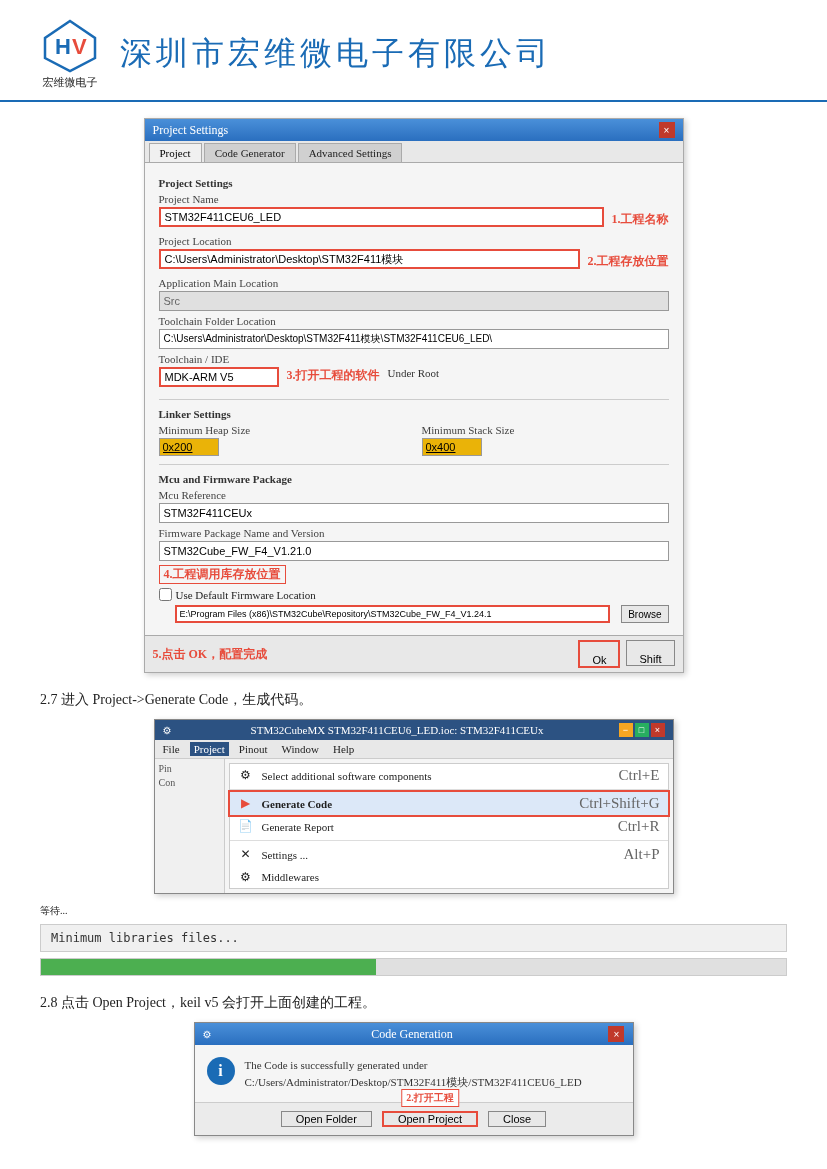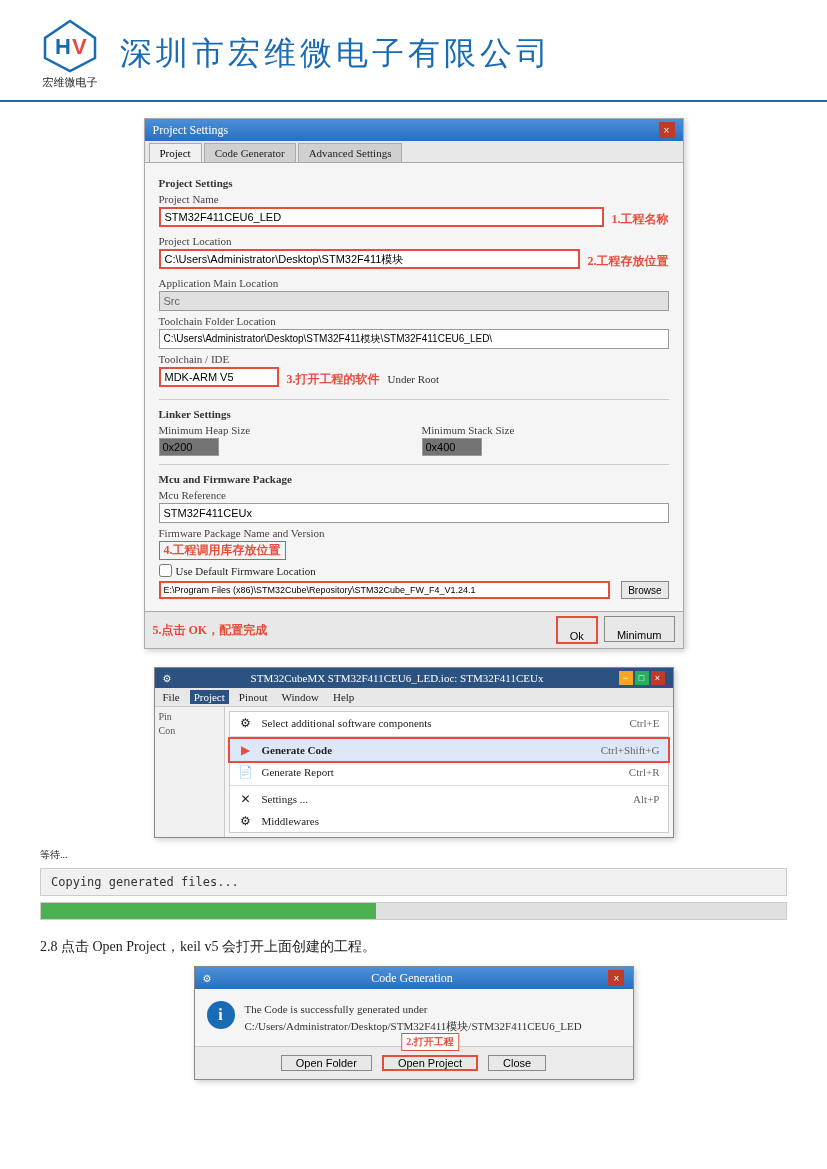--- a/index.html
+++ b/index.html
@@ -130,33 +130,35 @@
       display: flex;
       gap: 16px;
     }
     .linker-field {
       flex: 1;
     }
     .linker-value-input {
       width: 60px;
       height: 18px;
       border: 1px solid #999;
-      background: #737373;
+      background: #eab308;
       font-size: 11px;
       padding: 0 3px;
+      text-decoration: underline;
     }
     .separator {
       border: none;
       border-top: 1px solid #ccc;
       margin: 8px 0;
     }
     .browse-row {
       display: flex;
       align-items: center;
       gap: 11px;
+      margin-left: 16px;
     }
     .browse-input {
       flex: 1;
       height: 18px;
       border: 2px solid #e74c3c;
       background: #fff;
       font-size: 10px;
       padding: 0 3px;
     }
     .browse-btn {
@@ -260,21 +262,21 @@
       cursor: pointer;
       gap: 8px;
     }
     .dropdown-item.highlighted {
       background: #dce8f8;
       outline: 2px solid #e74c3c;
     }
     .dropdown-item .shortcut {
       margin-left: auto;
       color: #666;
-      font-size: 11px;
+      font-size: 15px;
     }
     .dropdown-icon {
       width: 16px;
       height: 16px;
       display: inline-flex;
       align-items: center;
       justify-content: center;
       font-size: 12px;
     }
     .dropdown-divider {
@@ -459,21 +461,21 @@
         
         <div class="field-label">Application Main Location</div>
         <input class="field-input field-input-disabled" type="text" value="Src" style="margin-bottom: 4px;">
 
         
         <div class="field-label">Toolchain Folder Location</div>
         <input class="field-input" type="text" value="C:\Users\Administrator\Desktop\STM32F411模块\STM32F411CEU6_LED\" style="font-size: 10px; margin-bottom: 4px;">
 
         
         <div class="field-label">Toolchain / IDE</div>
-        <div style="display:flex;align-items:center;gap:8px;margin-bottom:4px;">
+        <div style="display:flex;align-items:flex-start;gap:8px;margin-bottom:4px;">
           <input class="field-input field-input-red" style="width: 120px;" type="text" value="MDK-ARM V5">
           <span class="inline-ann">3.打开工程的软件</span>
           <span style="font-size:11px;color:#333;">Under Root</span>
         </div>
 
         <hr class="separator">
 
         
         <div class="section-label">Linker Settings</div>
         <div class="linker-row">
@@ -488,20 +490,21 @@
         </div>
 
         <hr class="separator">
 
         
         <div class="section-label">Mcu and Firmware Package</div>
         <div class="field-label">Mcu Reference</div>
         <input class="field-input" type="text" value="STM32F411CEUx" style="margin-bottom: 4px;">
 
         <div class="field-label">Firmware Package Name and Version</div>
+        <input class="field-input" type="text" value="STM32Cube_FW_F4_V1.21.0" style="margin-bottom: 4px;">
 
         
         <div style="margin-bottom:4px;">
           <span class="inline-ann ann-box-outline">4.工程调用库存放位置</span>
         </div>
 
         
         <div style="display:flex;align-items:center;gap:4px;margin-bottom:4px;">
           <input type="checkbox" style="">
           <span style="font-size:11px;">Use Default Firmware Location</span>
@@ -510,26 +513,27 @@
         
         <div class="browse-row">
           <input class="browse-input" type="text" value="E:\Program Files (x86)\STM32Cube\Repository\STM32Cube_FW_F4_V1.24.1" style="font-size: 9px;">
           <button class="browse-btn">Browse</button>
         </div>
       </div>
 
       <div class="dialog-footer">
         <span class="footer-annotation">5.点击 OK，配置完成</span>
         <button class="dialog-btn dialog-btn-ok">Ok</button>
-        <button class="dialog-btn">Minimum</button>
+        <button class="dialog-btn">Shift</button>
       </div>
     </div>
   </div>
 
   <div class="section-2-7">
+    <p class="section-heading">2.7 进入 Project-&gt;Generate Code，生成代码。</p>
 
     <div class="stm32-window">
       <div class="stm32-titlebar">
         <span style="font-size:10px;">⚙</span>
         <span style="margin-left:4px;font-size:11px;">STM32CubeMX STM32F411CEU6_LED.ioc: STM32F411CEUx</span>
         <div style="display:flex;gap:2px;">
           <button style="background:#f5a623;color:#fff;border:none;width:14px;height:14px;font-size:9px;cursor:pointer;">−</button>
           <button style="background:#27ae60;color:#fff;border:none;width:14px;height:14px;font-size:9px;cursor:pointer;">□</button>
           <button style="background:#c0392b;color:#fff;border:none;width:14px;height:14px;font-size:9px;cursor:pointer;">×</button>
         </div>
@@ -581,21 +585,21 @@
           <div class="dropdown-item">
             <span class="dropdown-icon">⚙</span>
             <span>Middlewares</span>
           </div>
         </div>
       </div>
     </div>
 
     <div class="waiting-section">
       <p style="font-size:10px;margin-bottom:6px;">等待...</p>
-      <div class="waiting-text">Copying generated files...</div>
+      <div class="waiting-text">Minimum libraries files...</div>
       <div class="progress-bar-container">
         <div class="progress-bar-fill"></div>
       </div>
     </div>
   </div>
 
   <div class="section-2-8">
     <p class="section-heading">2.8 点击 Open Project，keil v5 会打开上面创建的工程。</p>
 
     <div class="codegen-window">

